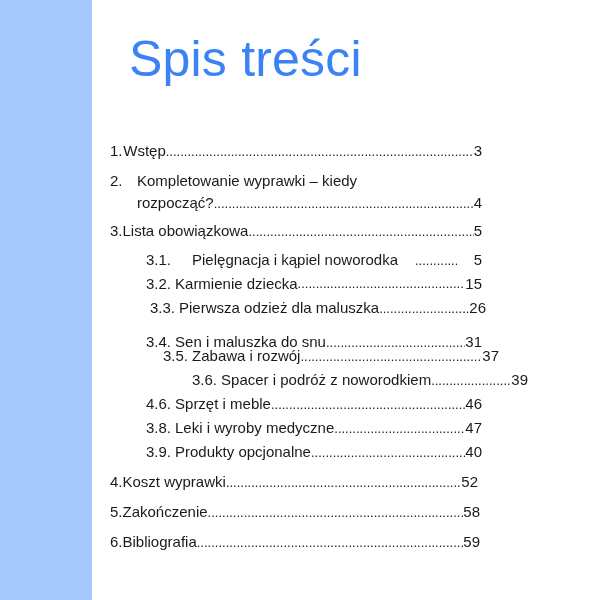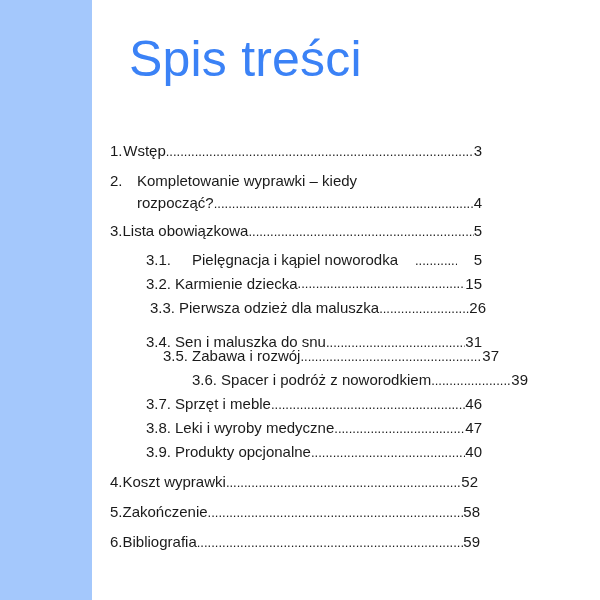--- a/index.html
+++ b/index.html
@@ -158,21 +158,21 @@
     </div>
 
     <div class="entry" style="top:229px; left:36px; width:336px;margin-left:46px;">
       <span class="sub-num">3.6.</span>
       <span class="label">Spacer i podróż z noworodkiem</span>
       <span class="leader"></span>
       <span class="page-num">39</span>
     </div>
 
     <div class="entry" style="top:253px; left:36px; width:336px;">
-      <span class="sub-num">3.7.</span>
+      <span class="sub-num">4.6.</span>
       <span class="label">Sprzęt i meble</span>
       <span class="leader"></span>
       <span class="page-num">46</span>
     </div>
 
     <div class="entry" style="top:277px; left:36px; width:336px;">
       <span class="sub-num">3.8.</span>
       <span class="label">Leki i wyroby medyczne</span>
       <span class="leader"></span>
       <span class="page-num">47</span>

